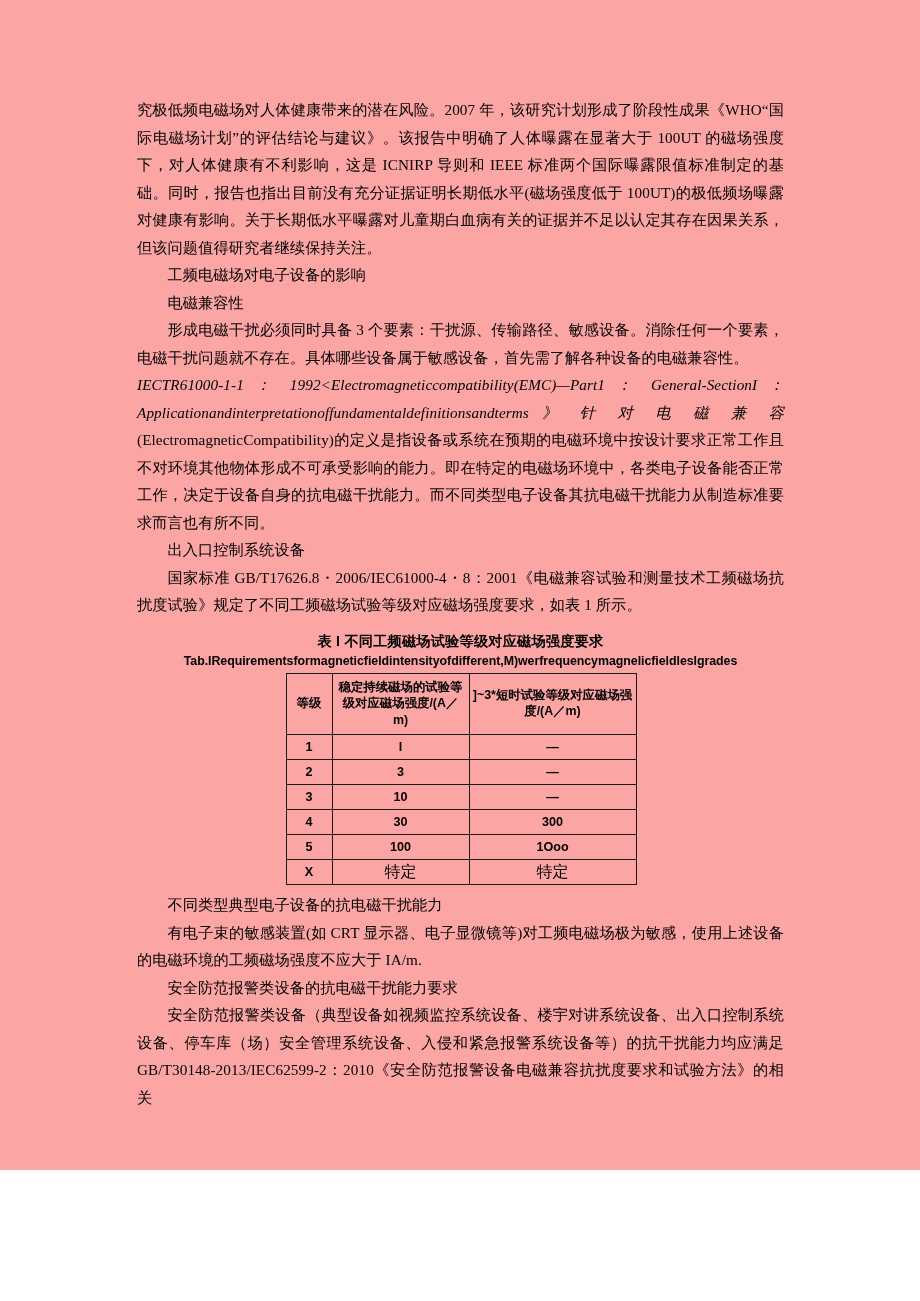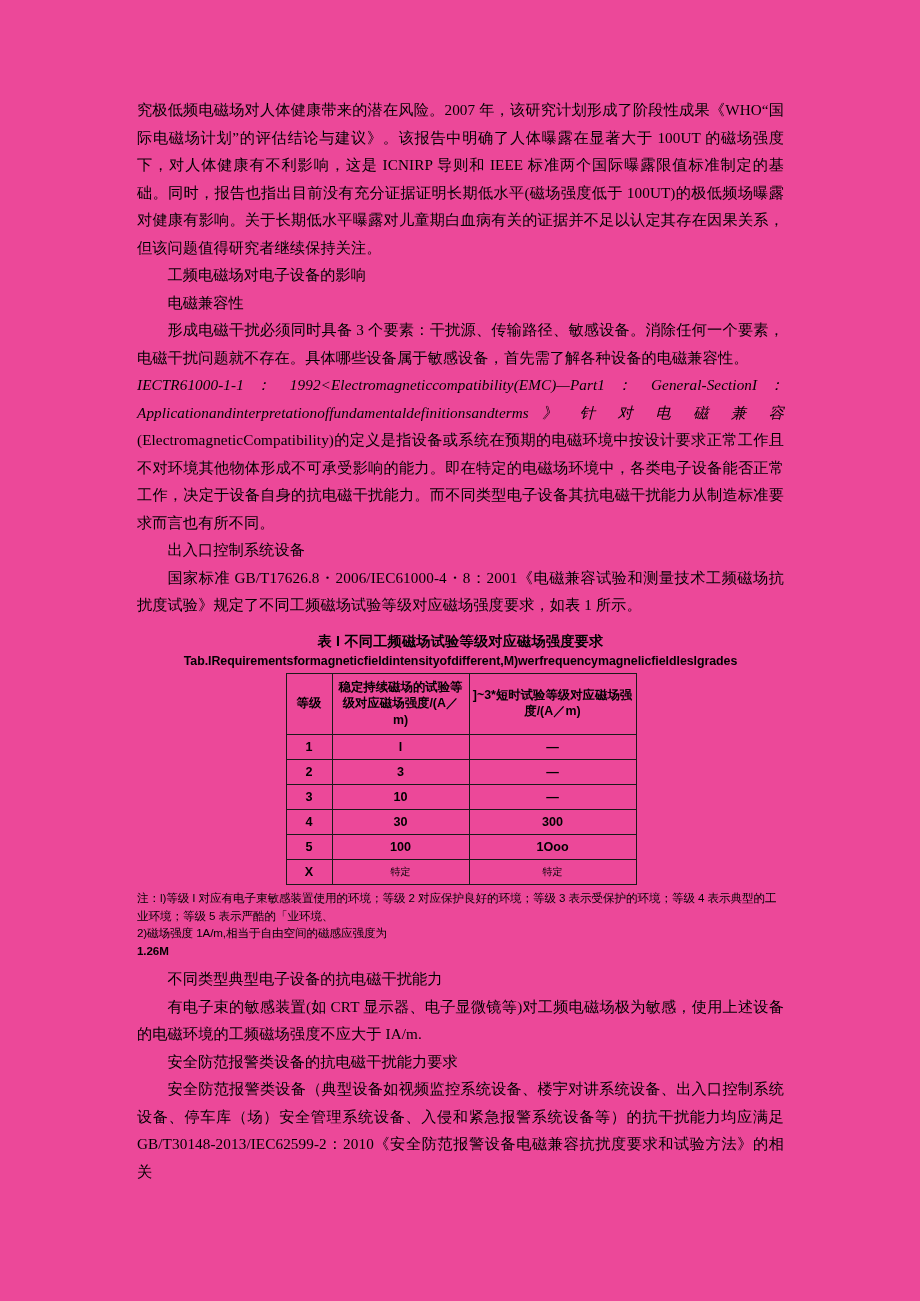--- a/index.html
+++ b/index.html
@@ -3,22 +3,22 @@
 <meta charset="utf-8">
 <style>
   html, body {
     margin: 0;
     padding: 0;
     background: #ffffff;
   }
   .page {
     position: relative;
     width: 920px;
-    height: 1301px;
-    background: #ec4899;
+    height: 1170px;
+    background: #fca5a5;
     overflow: hidden;
     font-family: "Liberation Serif", "DejaVu Serif", serif;
     color: #000000;
   }
   .content {
     position: absolute;
     left: 137px;
     top: 96px;
     width: 647px;
   }
@@ -78,21 +78,21 @@
     padding: 5px 3px 6px 3px;
   }
   table.spec td {
     font-size: 12.6px;
     font-weight: 700;
     height: 22px;
     padding: 1px 2px;
   }
   table.spec td.cn-val {
     font-weight: 500;
-    font-size: 10px;
+    font-size: 16px;
   }
   col.c1 { width: 46px; }
   col.c2 { width: 137px; }
   col.c3 { width: 167px; }
   .notes {
     margin: 4px 0 0 0;
     font-family: "Liberation Sans", "DejaVu Sans", sans-serif;
     font-size: 11.6px;
     line-height: 17.5px;
     letter-spacing: -0.1px;
@@ -165,25 +165,20 @@
           </tr>
           <tr>
             <td>X</td>
             <td class="cn-val">特定</td>
             <td class="cn-val">特定</td>
           </tr>
         </tbody>
       </table>
     </div>
 
-    <div class="notes">
-      <p class="note-line">注：l)等级 I 对应有电子束敏感装置使用的环境；等级 2 对应保护良好的环境；等级 3 表示受保护的环境；等级 4 表示典型的工业环境；等级 5 表示严酷的「业环境、</p>
-      <p class="note-line">2)磁场强度 1A/m,相当于自由空间的磁感应强度为</p>
-      <p class="note-line note-strong">1.26M</p>
-    </div>
 
     <div class="gap-sm"></div>
 
     <p class="body-text indent2">不同类型典型电子设备的抗电磁干扰能力</p>
     <p class="body-text indent2">有电子束的敏感装置(如 CRT 显示器、电子显微镜等)对工频电磁场极为敏感，使用上述设备的电磁环境的工频磁场强度不应大于 IA/m.</p>
     <p class="body-text indent2">安全防范报警类设备的抗电磁干扰能力要求</p>
     <p class="body-text indent2">安全防范报警类设备（典型设备如视频监控系统设备、楼宇对讲系统设备、出入口控制系统设备、停车库（场）安全管理系统设备、入侵和紧急报警系统设备等）的抗干扰能力均应满足GB/T30148-2013/IEC62599-2：2010《安全防范报警设备电磁兼容抗扰度要求和试验方法》的相关</p>
 
   </div>
 </div>

